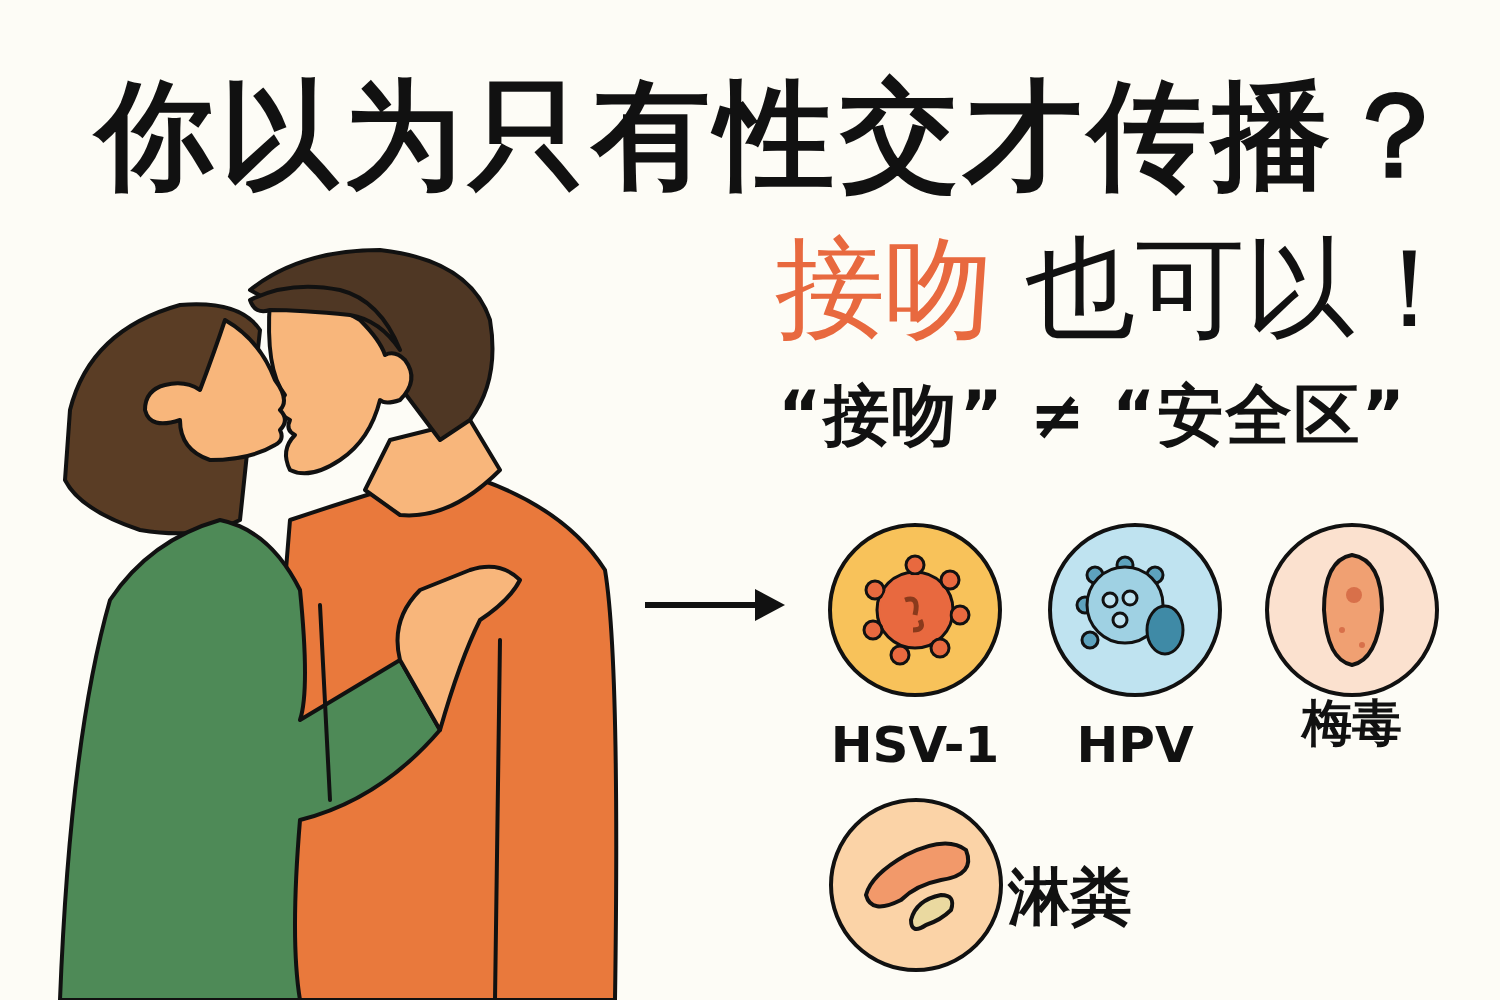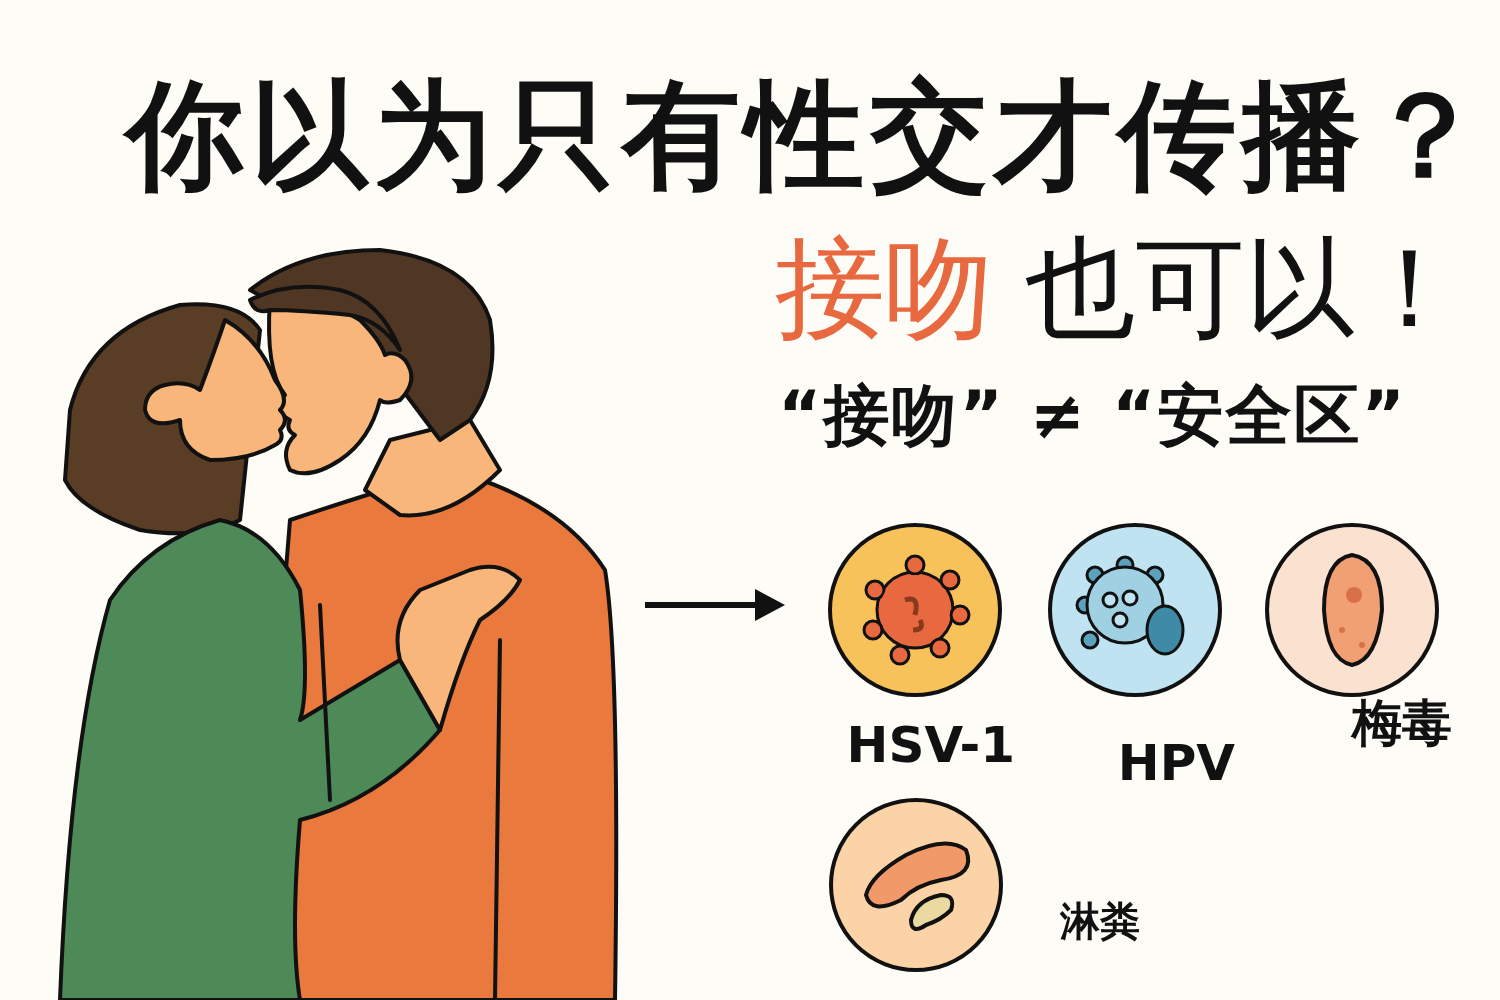--- a/index.html
+++ b/index.html
@@ -1,25 +1,25 @@
 <!DOCTYPE html>
 <html><head>
 <meta charset="utf-8">
 <style>
   html,body{margin:0;padding:0;}
   body{width:1500px;height:1000px;background:#fdfcf6;position:relative;overflow:hidden;font-family:"DejaVu Sans","Liberation Sans",sans-serif;}
-  .title{position:absolute;left:96px;top:70px;width:1320px;font-size:118px;font-weight:bold;color:#111;letter-spacing:6px;line-height:130px;white-space:nowrap;margin-left:30px;}
+  .title{position:absolute;left:96px;top:70px;width:1320px;font-size:118px;font-weight:bold;color:#111;letter-spacing:6px;line-height:130px;white-space:nowrap;}
   .sub{position:absolute;left:775px;top:228px;font-size:110px;font-weight:normal;line-height:120px;white-space:nowrap;}
   .sub .hl{color:#e8693f;margin-right:30px;}
   .sub .rest{color:#111;}
   .tag{position:absolute;left:778px;top:376px;font-size:66px;font-weight:bold;color:#111;line-height:80px;white-space:nowrap;letter-spacing:2px;}
   .art{position:absolute;left:0;top:240px;width:640px;height:760px;}
   .arrow{position:absolute;left:640px;top:585px;width:150px;height:40px;}
   .icon{position:absolute;width:180px;height:180px;}
-  .label{position:absolute;font-size:50px;font-weight:bold;color:#111;text-align:right;width:200px;line-height:60px;}
+  .label{position:absolute;font-size:50px;font-weight:bold;color:#111;text-align:center;width:200px;line-height:60px;}
 </style>
 </head>
 <body>
 
 <div class="title">你以为只有性交才传播？</div>
 
 <div class="sub">
   <span class="hl">接吻</span><span class="rest">也可以！</span>
 </div>
 
@@ -82,29 +82,29 @@
       <circle cx="50" cy="55" r="8"></circle>
   </g>
   <circle cx="80" cy="85" r="38" fill="#9fd1e3" stroke="#111" stroke-width="3"></circle>
   <g stroke="#111" stroke-width="3" fill="#bfe3f0">
     <circle cx="65" cy="80" r="7"></circle>
       <circle cx="85" cy="78" r="7"></circle>
       <circle cx="75" cy="100" r="7"></circle>
   </g>
   <ellipse cx="120" cy="110" rx="18" ry="24" fill="#3f8aa6" stroke="#111" stroke-width="3"></ellipse>
 </svg>
-<div class="label" style="left:1035px;top:733px;">HPV</div>
+<div class="label" style="left:1035px;top:715px;">HPV</div>
 
 <svg class="icon" style="left:1262px;top:520px;" viewBox="0 0 180 180">
   <circle cx="90" cy="90" r="85" fill="#fbe1cf" stroke="#111" stroke-width="4"></circle>
   <path d="M90 35 Q120 40 120 90 Q115 140 90 145 Q65 140 62 90 Q62 40 90 35 Z" fill="#f0a072" stroke="#111" stroke-width="4"></path>
   <circle cx="92" cy="75" r="8" fill="#d8704a"></circle>
   <circle cx="80" cy="110" r="3" fill="#d8704a"></circle>
     <circle cx="100" cy="125" r="3" fill="#d8704a"></circle>
 </svg>
 <div class="label" style="left:1252px;top:693px;">梅毒</div>
 
 <svg class="icon" style="left:826px;top:795px;" viewBox="0 0 180 180">
   <circle cx="90" cy="90" r="85" fill="#fbd3a7" stroke="#111" stroke-width="4"></circle>
   <path d="M40 100 Q45 80 80 60 Q120 40 140 55 Q150 80 115 85 Q90 90 75 105 Q45 120 40 100 Z" fill="#f2996a" stroke="#111" stroke-width="4"></path>
   <path d="M85 125 Q90 105 115 100 Q130 100 125 115 Q115 125 100 130 Q85 140 85 125 Z" fill="#ead9a0" stroke="#111" stroke-width="4"></path>
 </svg>
-<div class="label" style="left:1000px;top:891px;width:140px;text-align:right;font-size:40px;">淋粪</div>
+<div class="label" style="left:1000px;top:867px;width:140px;text-align:center;font-size:62px;">淋粪</div>
 
 </body></html>

